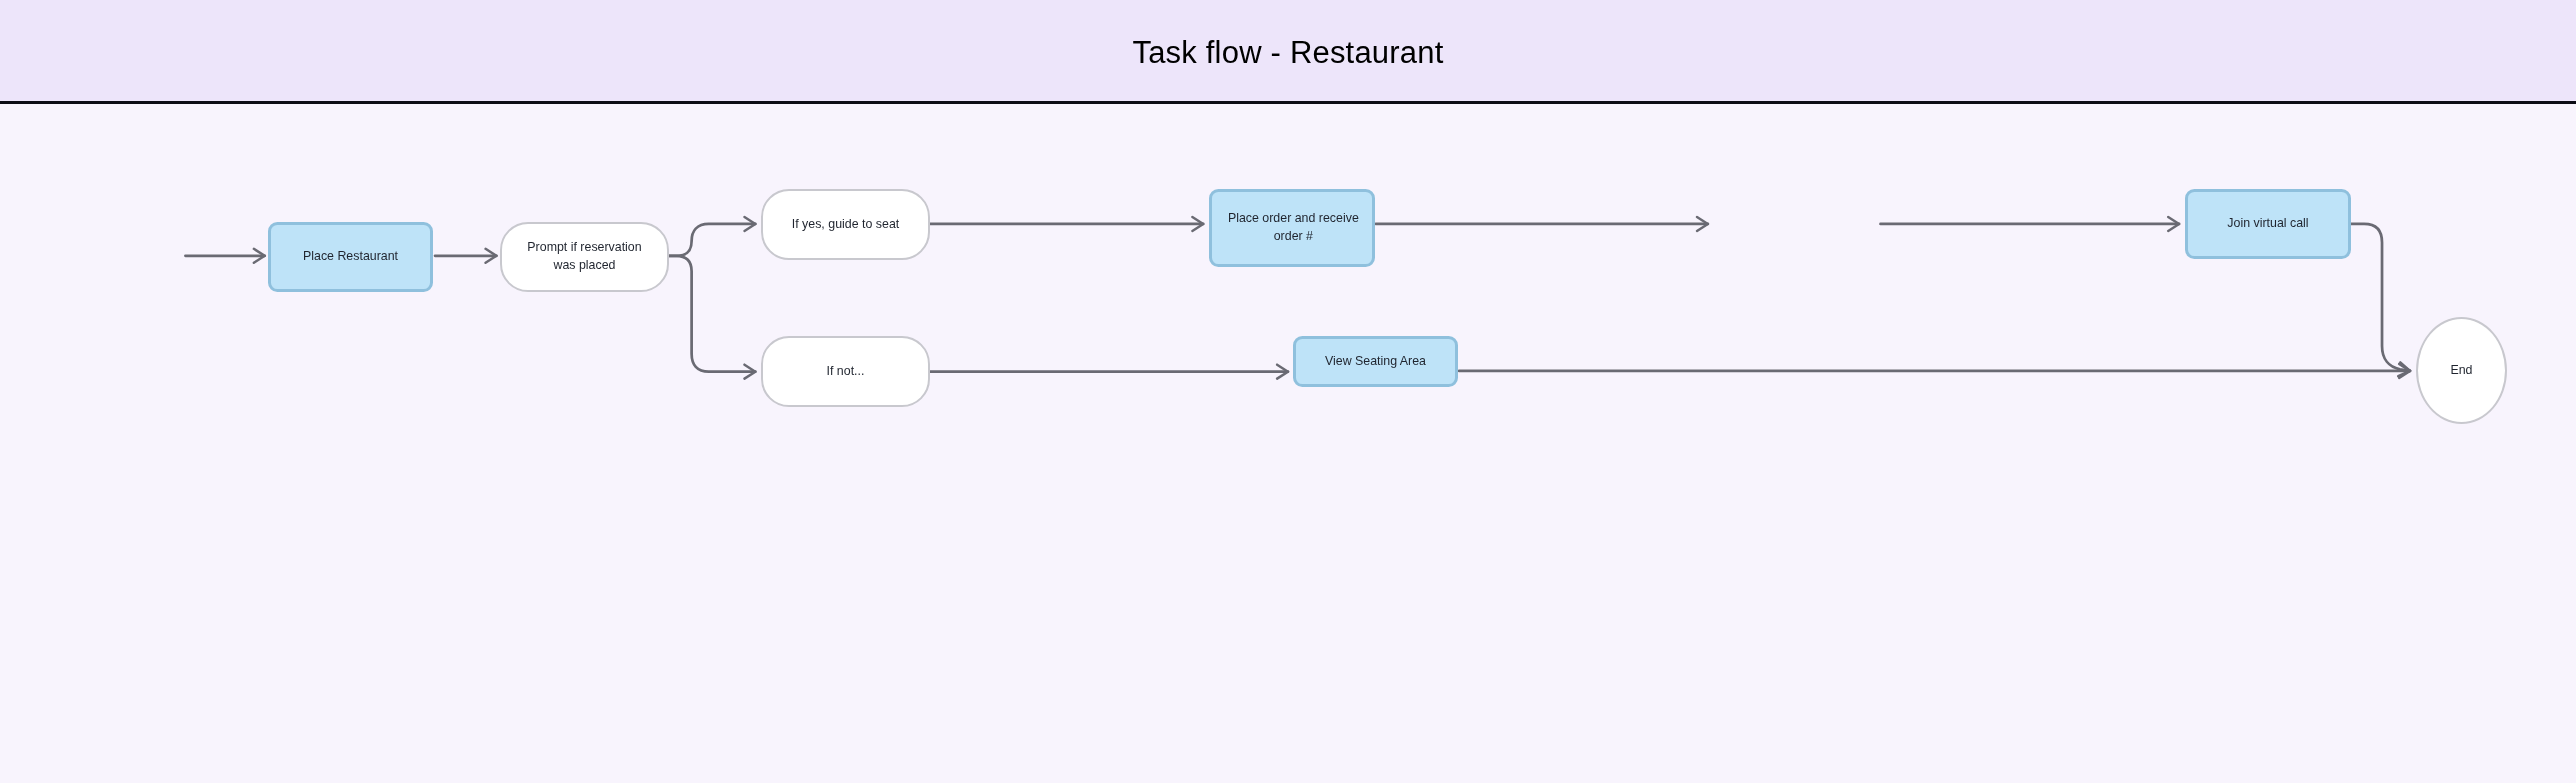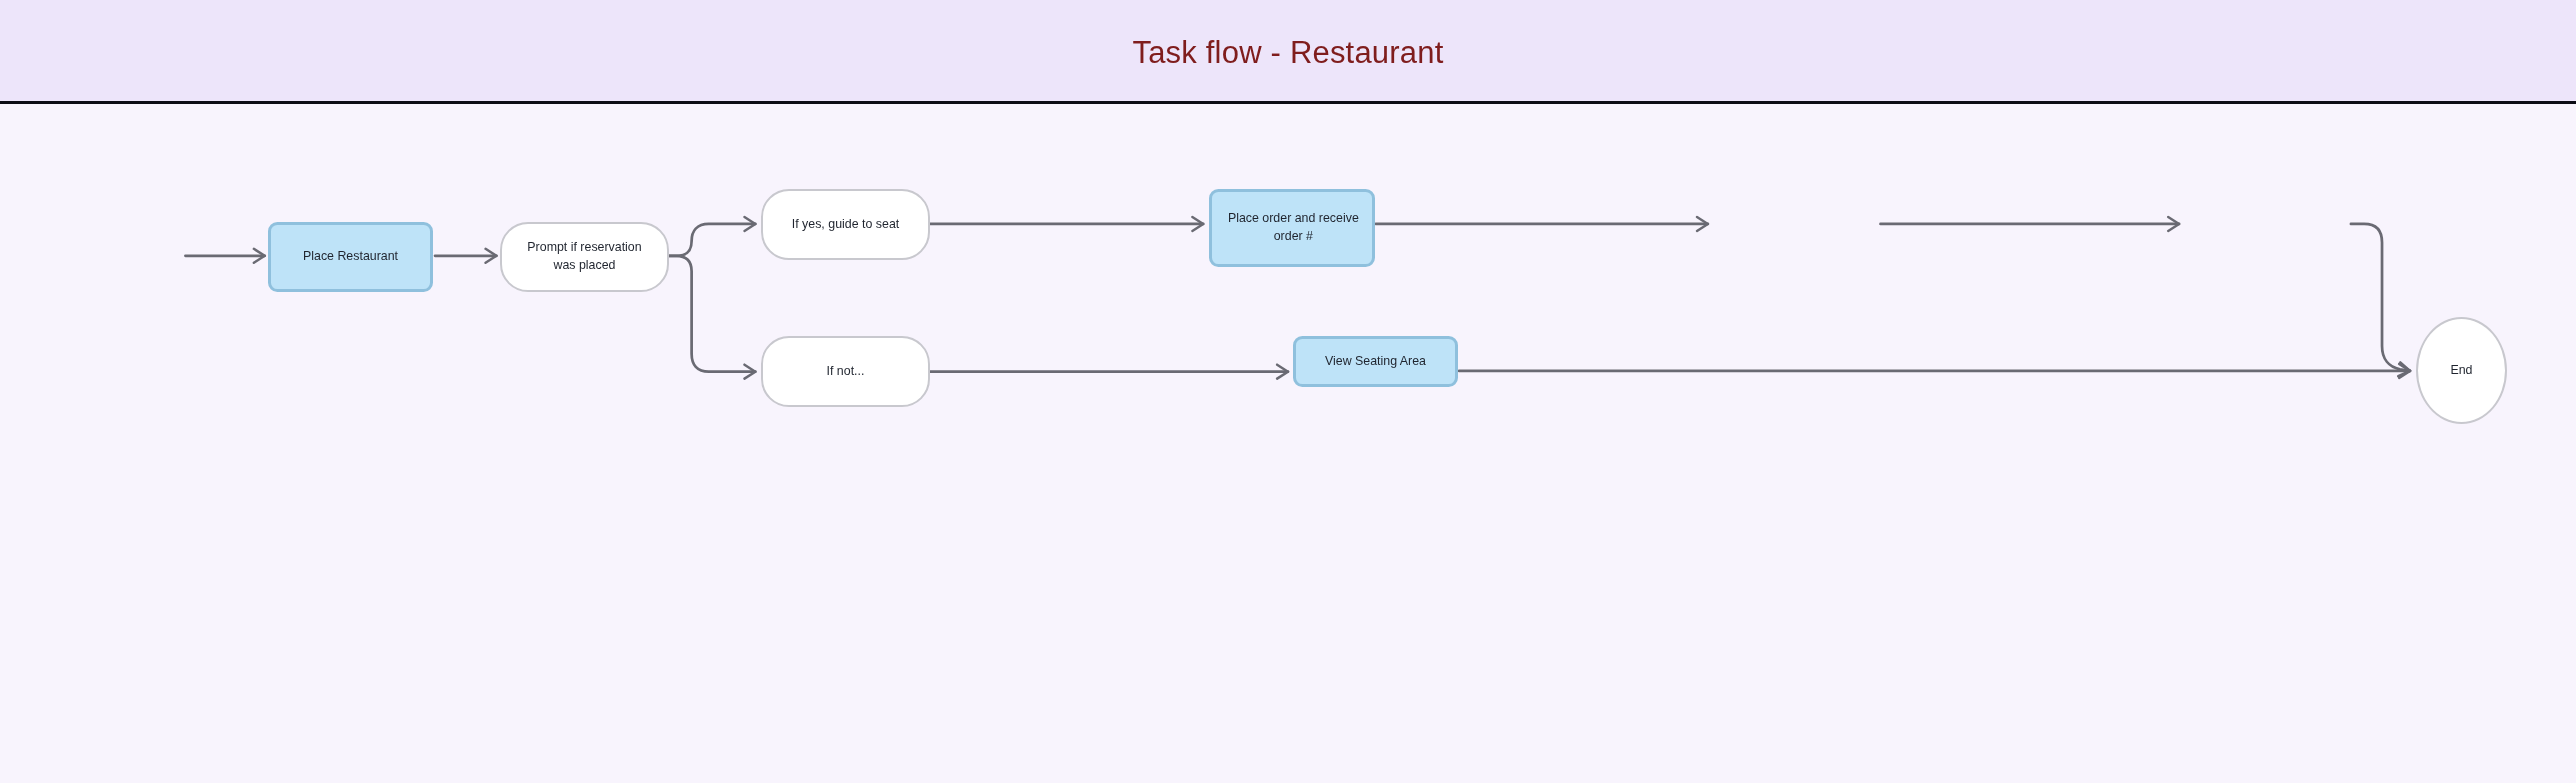--- a/index.html
+++ b/index.html
@@ -18,21 +18,21 @@
     background: #EDE5FA;
     border: 3.9px solid #0C0C15;
     border-radius: 11px 11px 0 0;
     display: flex; align-items: flex-end; justify-content: center;
     z-index: 3;
   }
   .section-title {
     font-size: 31px;
     font-weight: 500;
     letter-spacing: 0.2px;
-    color: #7f1d1d;
+    color: #000000;
     padding-bottom: 29.6px;
   }
 
   
   .connector-layer {
     position: absolute; left: 0; top: 0;
     width: 2576px; height: 783px;
     z-index: 1;
   }
   .edge {
@@ -128,20 +128,23 @@
 
   <div class="node shape-terminal" id="n-ifnot">
     <span class="node-label">If not...</span>
   </div>
 
   <div class="node shape-process" id="n-place">
     <span class="node-label">Place order and receive order #</span>
   </div>
 
 
+  <div class="node shape-process" id="n-join">
+    <span class="node-label">Join virtual call</span>
+  </div>
 
   <div class="node shape-process" id="n-view">
     <span class="node-label">View Seating Area</span>
   </div>
 
   <div class="node shape-ellipse" id="n-end">
     <span class="node-label">End</span>
   </div>
 
 </div>

